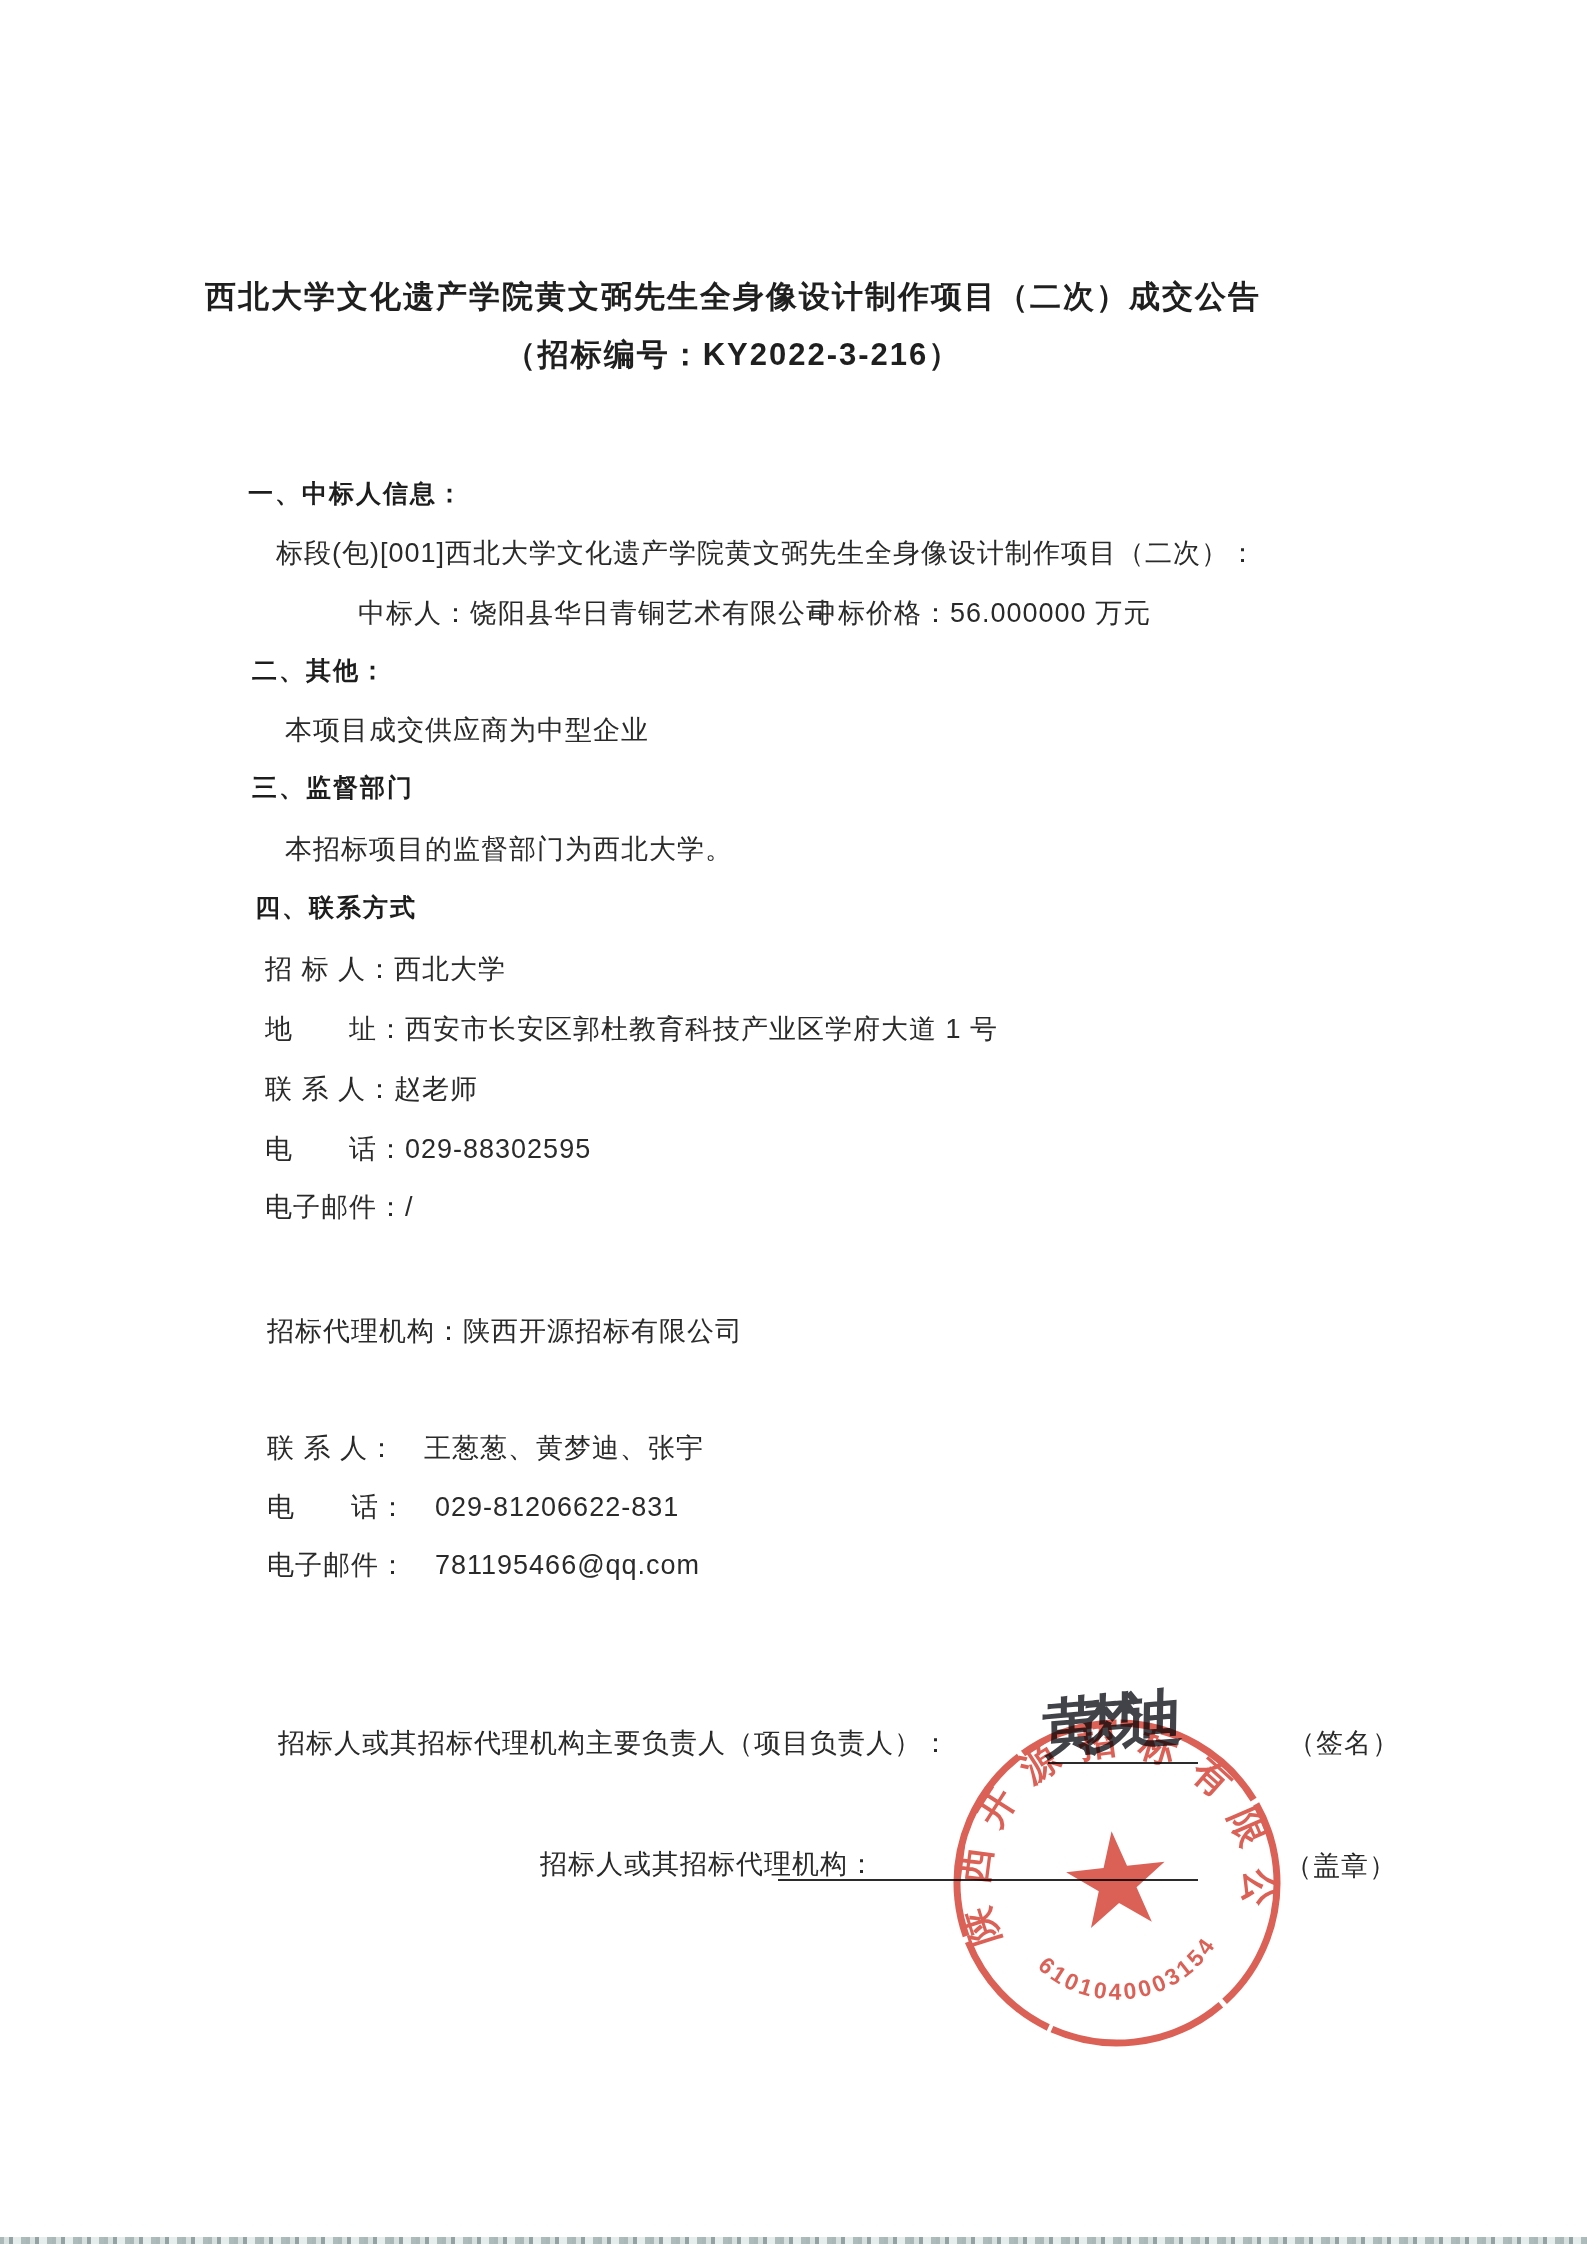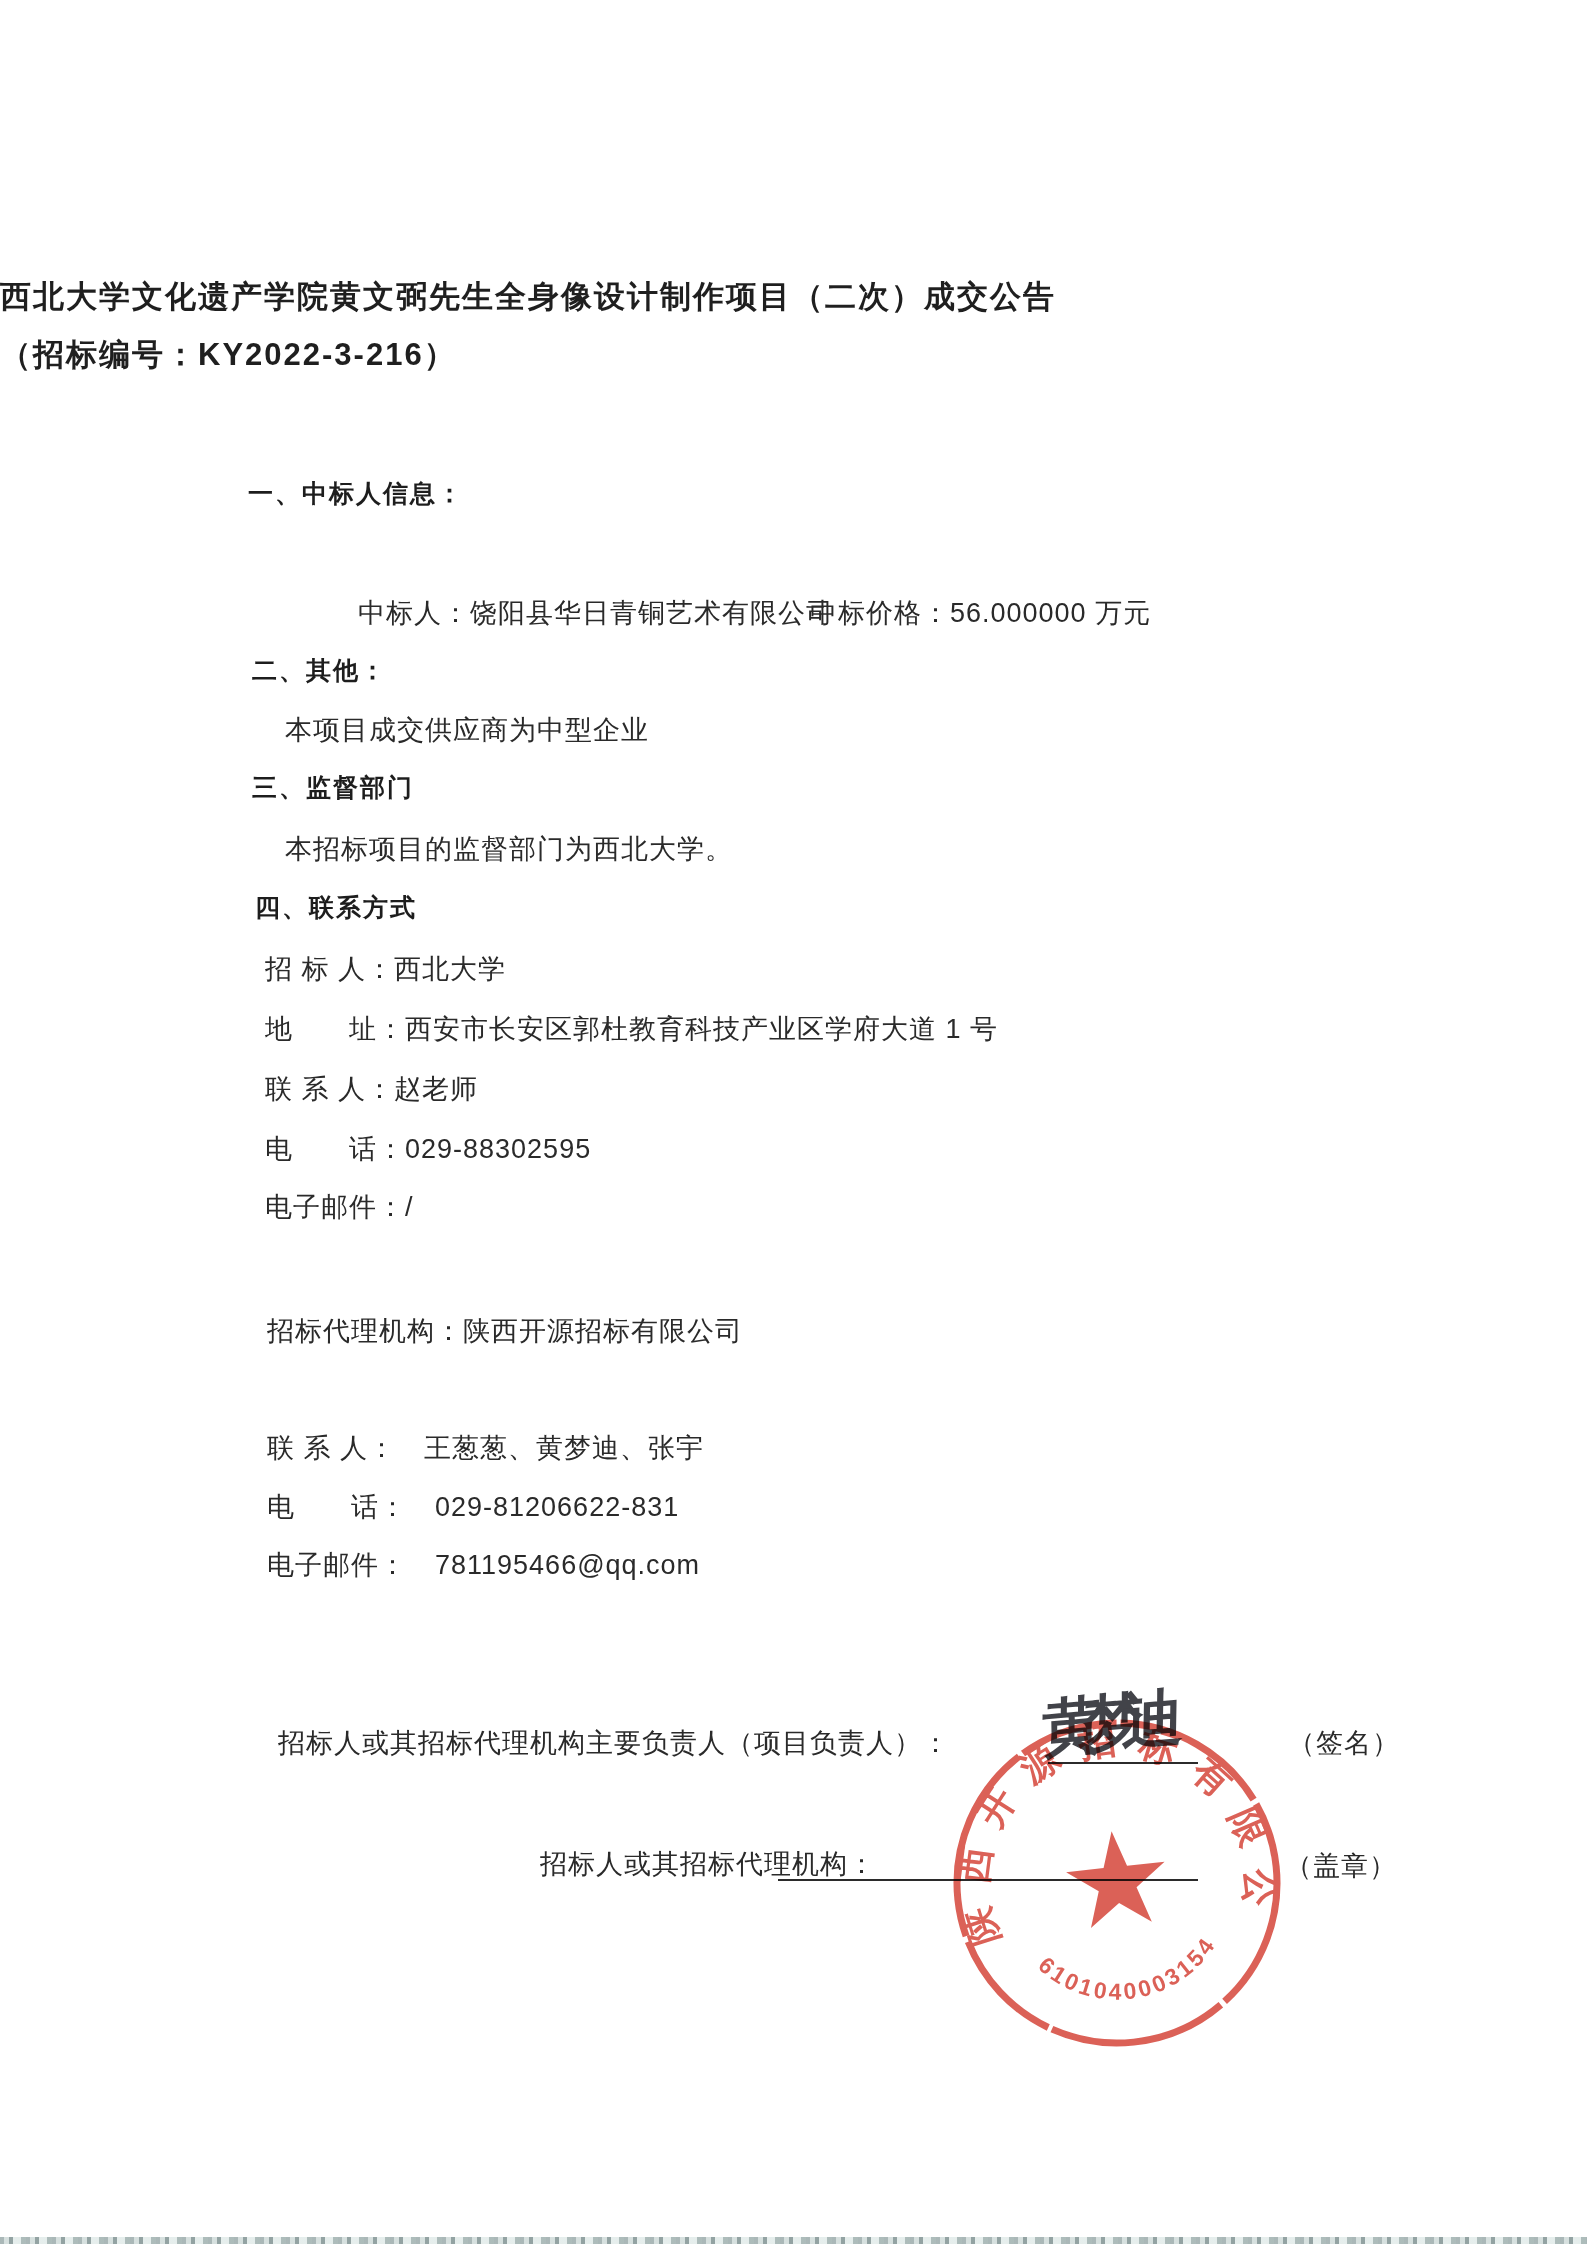--- a/index.html
+++ b/index.html
@@ -4,21 +4,21 @@
 <style>
   html,body{margin:0;padding:0;}
   body{
     width:1587px;height:2244px;background:#ffffff;
     font-family:"Liberation Sans","DejaVu Sans",sans-serif;
     color:#262626;
   }
   .page{position:relative;width:1587px;height:2244px;background:#ffffff;overflow:hidden;}
   .line{position:absolute;white-space:nowrap;line-height:1.25;}
   .title-line{font-weight:bold;font-size:31px;letter-spacing:2px;color:#1f1f1f;}
-  .title-wrap{position:absolute;left:0;width:1450px;}
+  .title-wrap{position:absolute;left:8px;width:1450px;text-align:center;}
   .heading{font-weight:bold;font-size:25px;letter-spacing:2px;color:#1d1d1d;}
   .body-text{font-size:27px;letter-spacing:1px;color:#2a2a2a;}
   .underline-bar{position:absolute;height:2px;background:#2b2b2b;}
   .signature{
     position:absolute;left:1042px;top:1682px;
     font-size:62px;font-weight:bold;letter-spacing:-22px;
     color:#33343a;opacity:.92;
     transform:rotate(-5deg) skewX(-6deg);
   }
   .stamp{
@@ -38,20 +38,21 @@
 <div class="page">
 
   <div class="title-wrap" style="top:276px;">
     <span class="title-line">西北大学文化遗产学院黄文弼先生全身像设计制作项目（二次）成交公告</span>
   </div>
   <div class="title-wrap" style="top:334px;">
     <span class="title-line">（招标编号：KY2022-3-216）</span>
   </div>
 
   <div class="line heading" style="left:248px;top:478px;">一、中标人信息：</div>
+  <div class="line body-text" style="left:276px;top:537px;">标段(包)[001]西北大学文化遗产学院黄文弼先生全身像设计制作项目（二次）：</div>
   <div class="line body-text" style="left:358px;top:597px;">中标人：饶阳县华日青铜艺术有限公司</div>
   <div class="line body-text" style="left:810px;top:597px;">中标价格：56.000000 万元</div>
 
   <div class="line heading" style="left:252px;top:655px;">二、其他：</div>
   <div class="line body-text" style="left:285px;top:714px;">本项目成交供应商为中型企业</div>
 
   <div class="line heading" style="left:252px;top:772px;">三、监督部门</div>
   <div class="line body-text" style="left:285px;top:833px;">本招标项目的监督部门为西北大学。</div>
 
   <div class="line heading" style="left:255px;top:892px;">四、联系方式</div>

